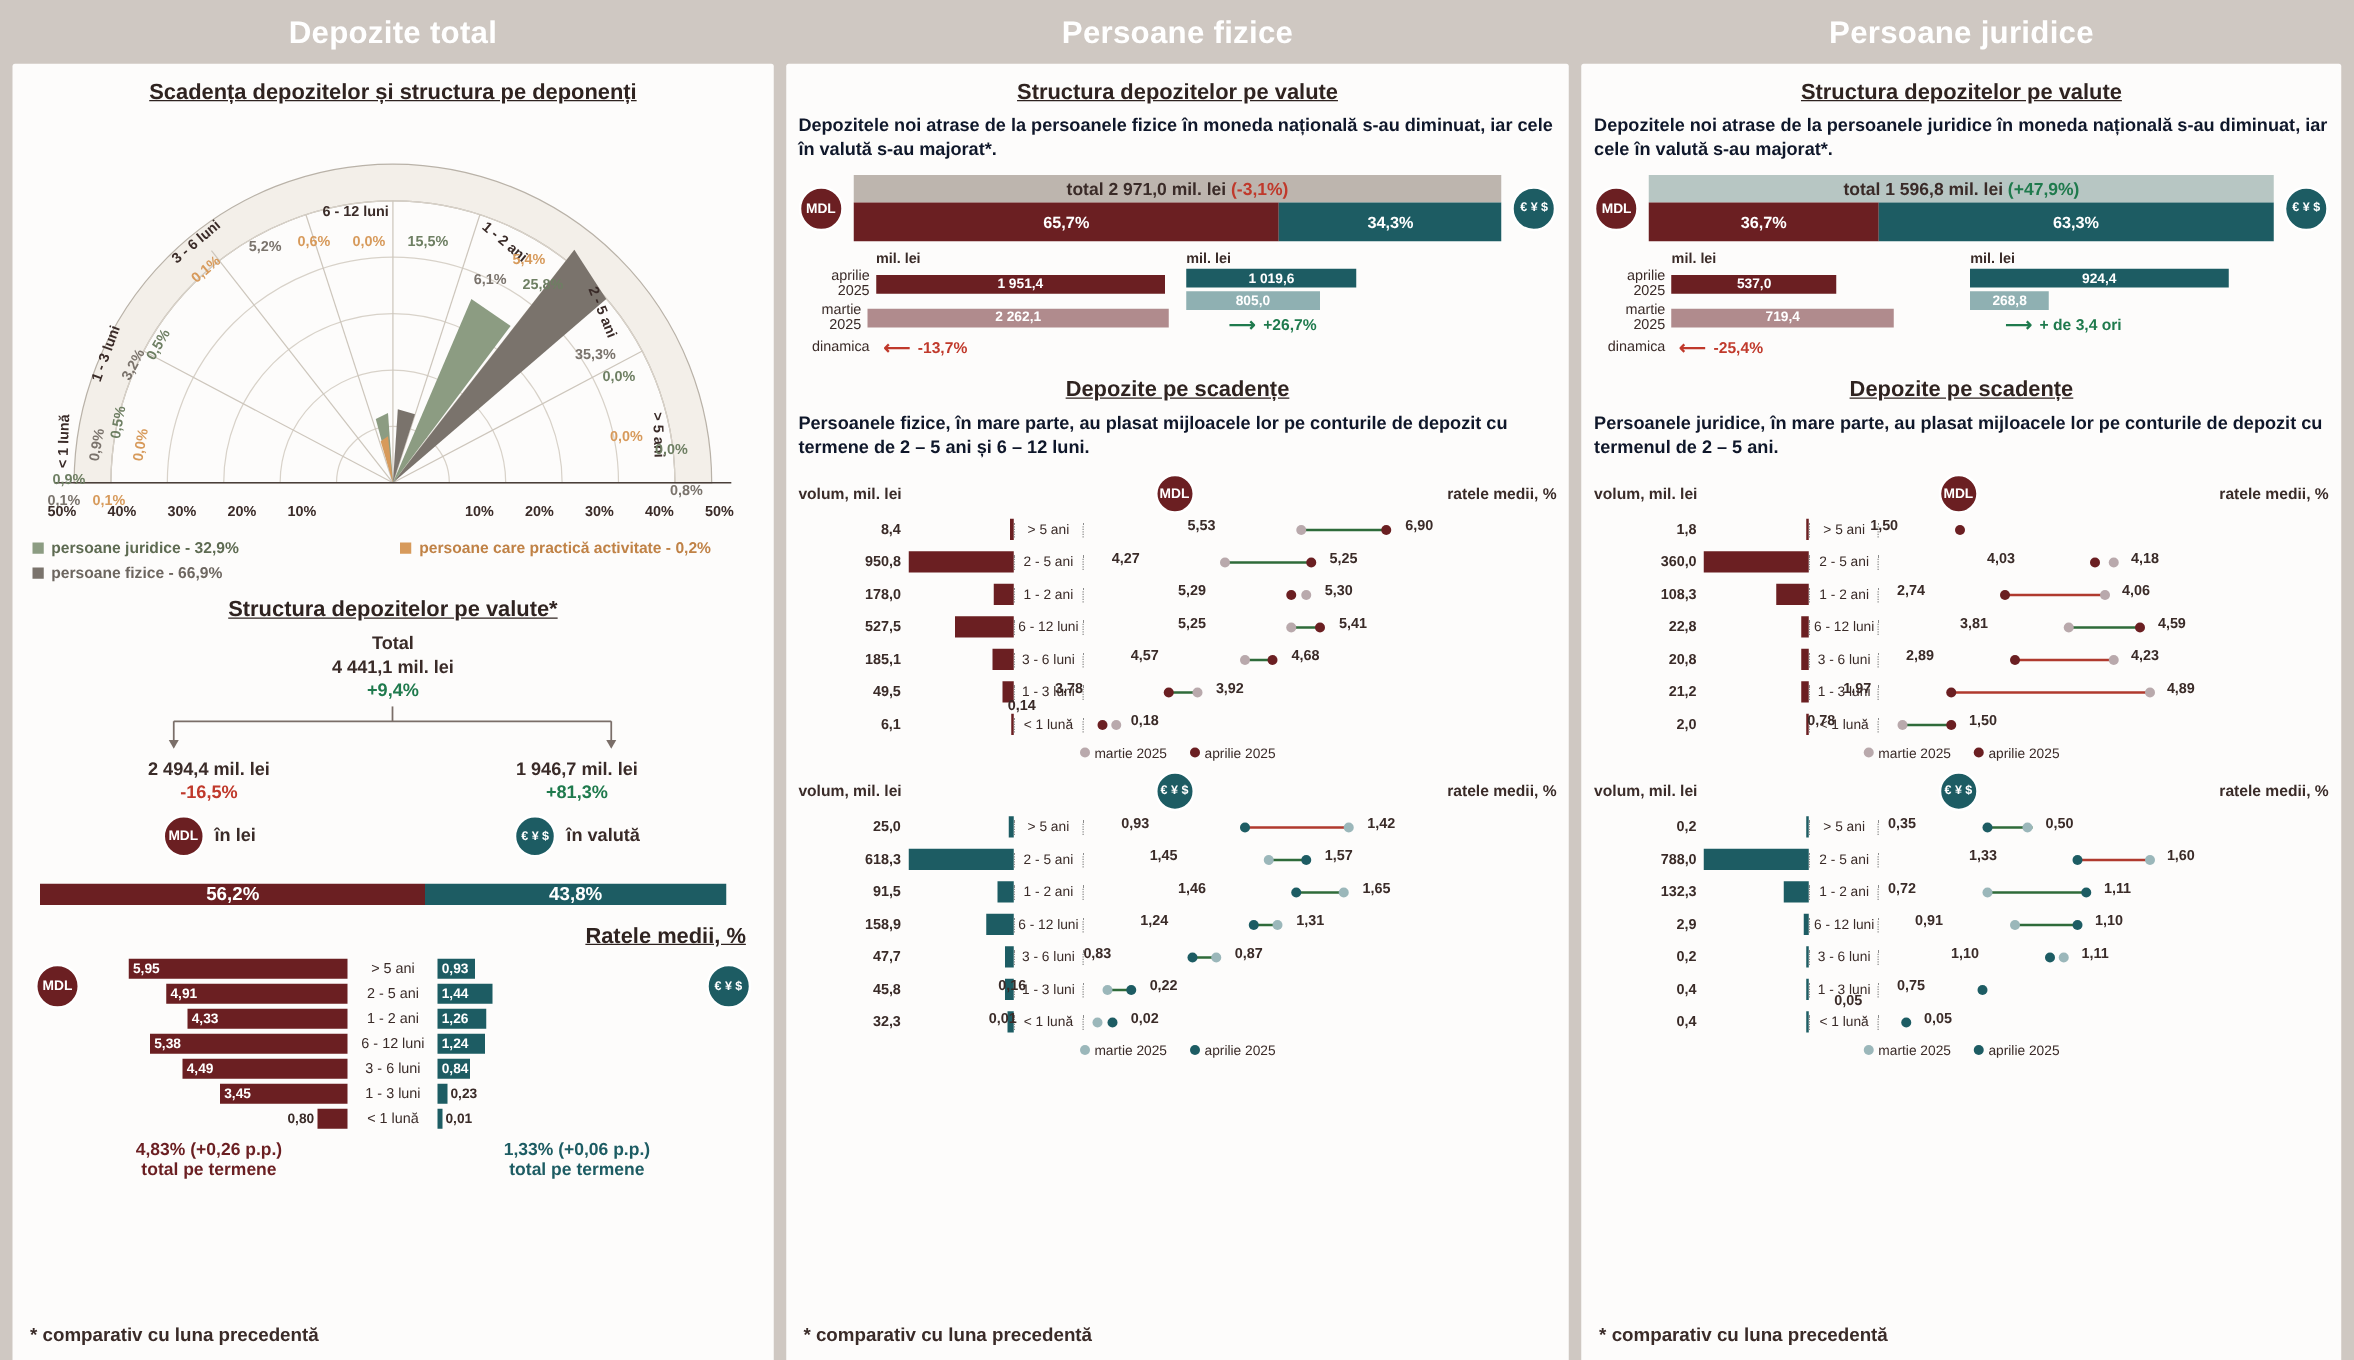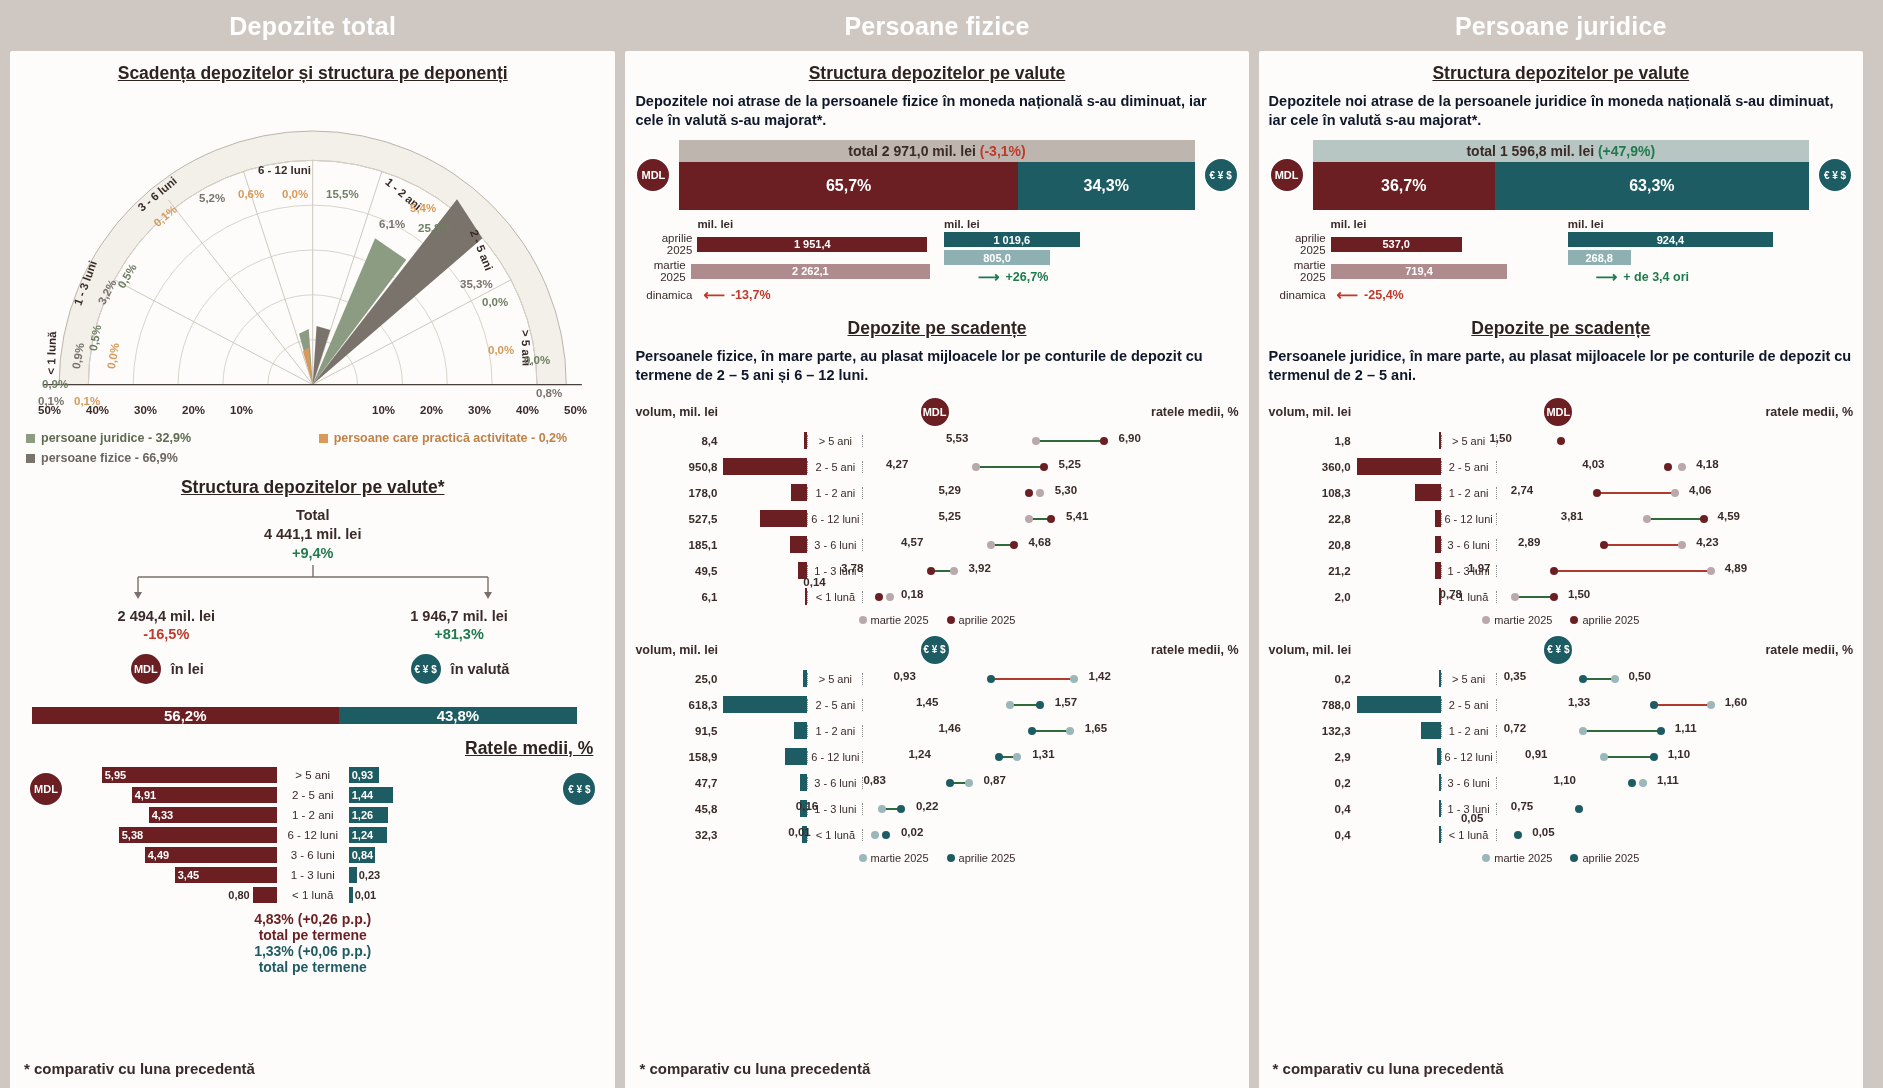--- a/index.html
+++ b/index.html
@@ -4,21 +4,21 @@
 <style>
   * { box-sizing: border-box; }
   html, body { margin:0; padding:0; }
   body {
     width:1883px; height:1088px;
     background:#cfc8c2;
     font-family:"Liberation Sans", sans-serif;
     color:#3a2b28;
     overflow:hidden;
   }
-  .board { display:flex; gap:10px; padding:8px 20px 10px 10px; height:1088px;justify-content:space-between; }
+  .board { display:flex; gap:10px; padding:8px 10px 10px 10px; height:1088px;justify-content:space-between; }
   .col-title {
     text-align:center; font-size:25px; font-weight:bold; color:#ffffff;
     padding:4px 0 10px 0; letter-spacing:.2px;
   }
   .panel { background:#fdfcfb; height:1046px; border-radius:2px; padding:6px 10px 0 10px; position:relative; }
   h2.sec {
     text-align:center; font-size:17.5px; font-weight:bold; text-decoration:underline;
     margin:6px 0 8px 0; color:#2f2320;
   }
   .lead { font-size:14.5px; font-weight:bold; line-height:1.32; margin:0 0 10px 0; color:#0f172a;}
@@ -58,27 +58,27 @@
   
   .rates1 { position:relative; margin-top:6px; height:140px; }
   .rrow { display:flex; align-items:center; height:19px; margin-bottom:1px;}
   .rleft { flex:1; display:flex; justify-content:flex-end; align-items:center; position:relative;}
   .rlabel { width:72px; text-align:center; font-size:11.5px; }
   .rright { flex:1; display:flex; align-items:center;}
   .bar-l { background:#6b1f22; height:16px; color:#fff; font-size:11px; font-weight:bold;
            display:flex; align-items:center; padding-left:3px;}
   .bar-r { background:#1d5c63; height:16px; color:#fff; font-size:11px; font-weight:bold;
            display:flex; align-items:center; padding-left:3px;}
-  .totals1 { display:flex; justify-content:space-around; margin-top:6px; font-size:14px; font-weight:bold;flex-direction:column; }
+  .totals1 { display:flex; justify-content:space-around; margin-top:6px; font-size:14px; font-weight:bold; }
 
   
   .valrow { display:flex; align-items:center; gap:8px; }
   .valbars { flex:1; }
   .tot-band { text-align:center; font-size:14px; font-weight:bold; padding:3px 0; }
-  .dual { display:flex; height:48px; color:#fff; font-weight:bold; font-size:16px; }
+  .dual { display:flex; height:31px; color:#fff; font-weight:bold; font-size:13px; }
   .dual .a { background:#6b1f22; display:flex; align-items:center; justify-content:center;}
   .dual .b { background:#1d5c63; display:flex; align-items:center; justify-content:center;}
   .sub2 { display:flex; gap:14px; margin-top:8px; }
   .sub2 > div { flex:1; }
   .unit { font-size:11.5px; font-weight:bold; margin-bottom:2px;}
   .mini { display:flex; align-items:center; font-size:11.5px; margin-bottom:3px;}
   .mini .lab { width:62px; text-align:right; padding-right:5px; }
   .mini .bb { height:15px; color:#fff; font-weight:bold; font-size:11px; display:flex; align-items:center; justify-content:center;}
   .dyn { display:flex; align-items:center; font-size:12.5px; font-weight:bold;}
   .dyn .lab { width:62px; text-align:right; padding-right:5px; font-weight:normal; font-size:11.5px;}

